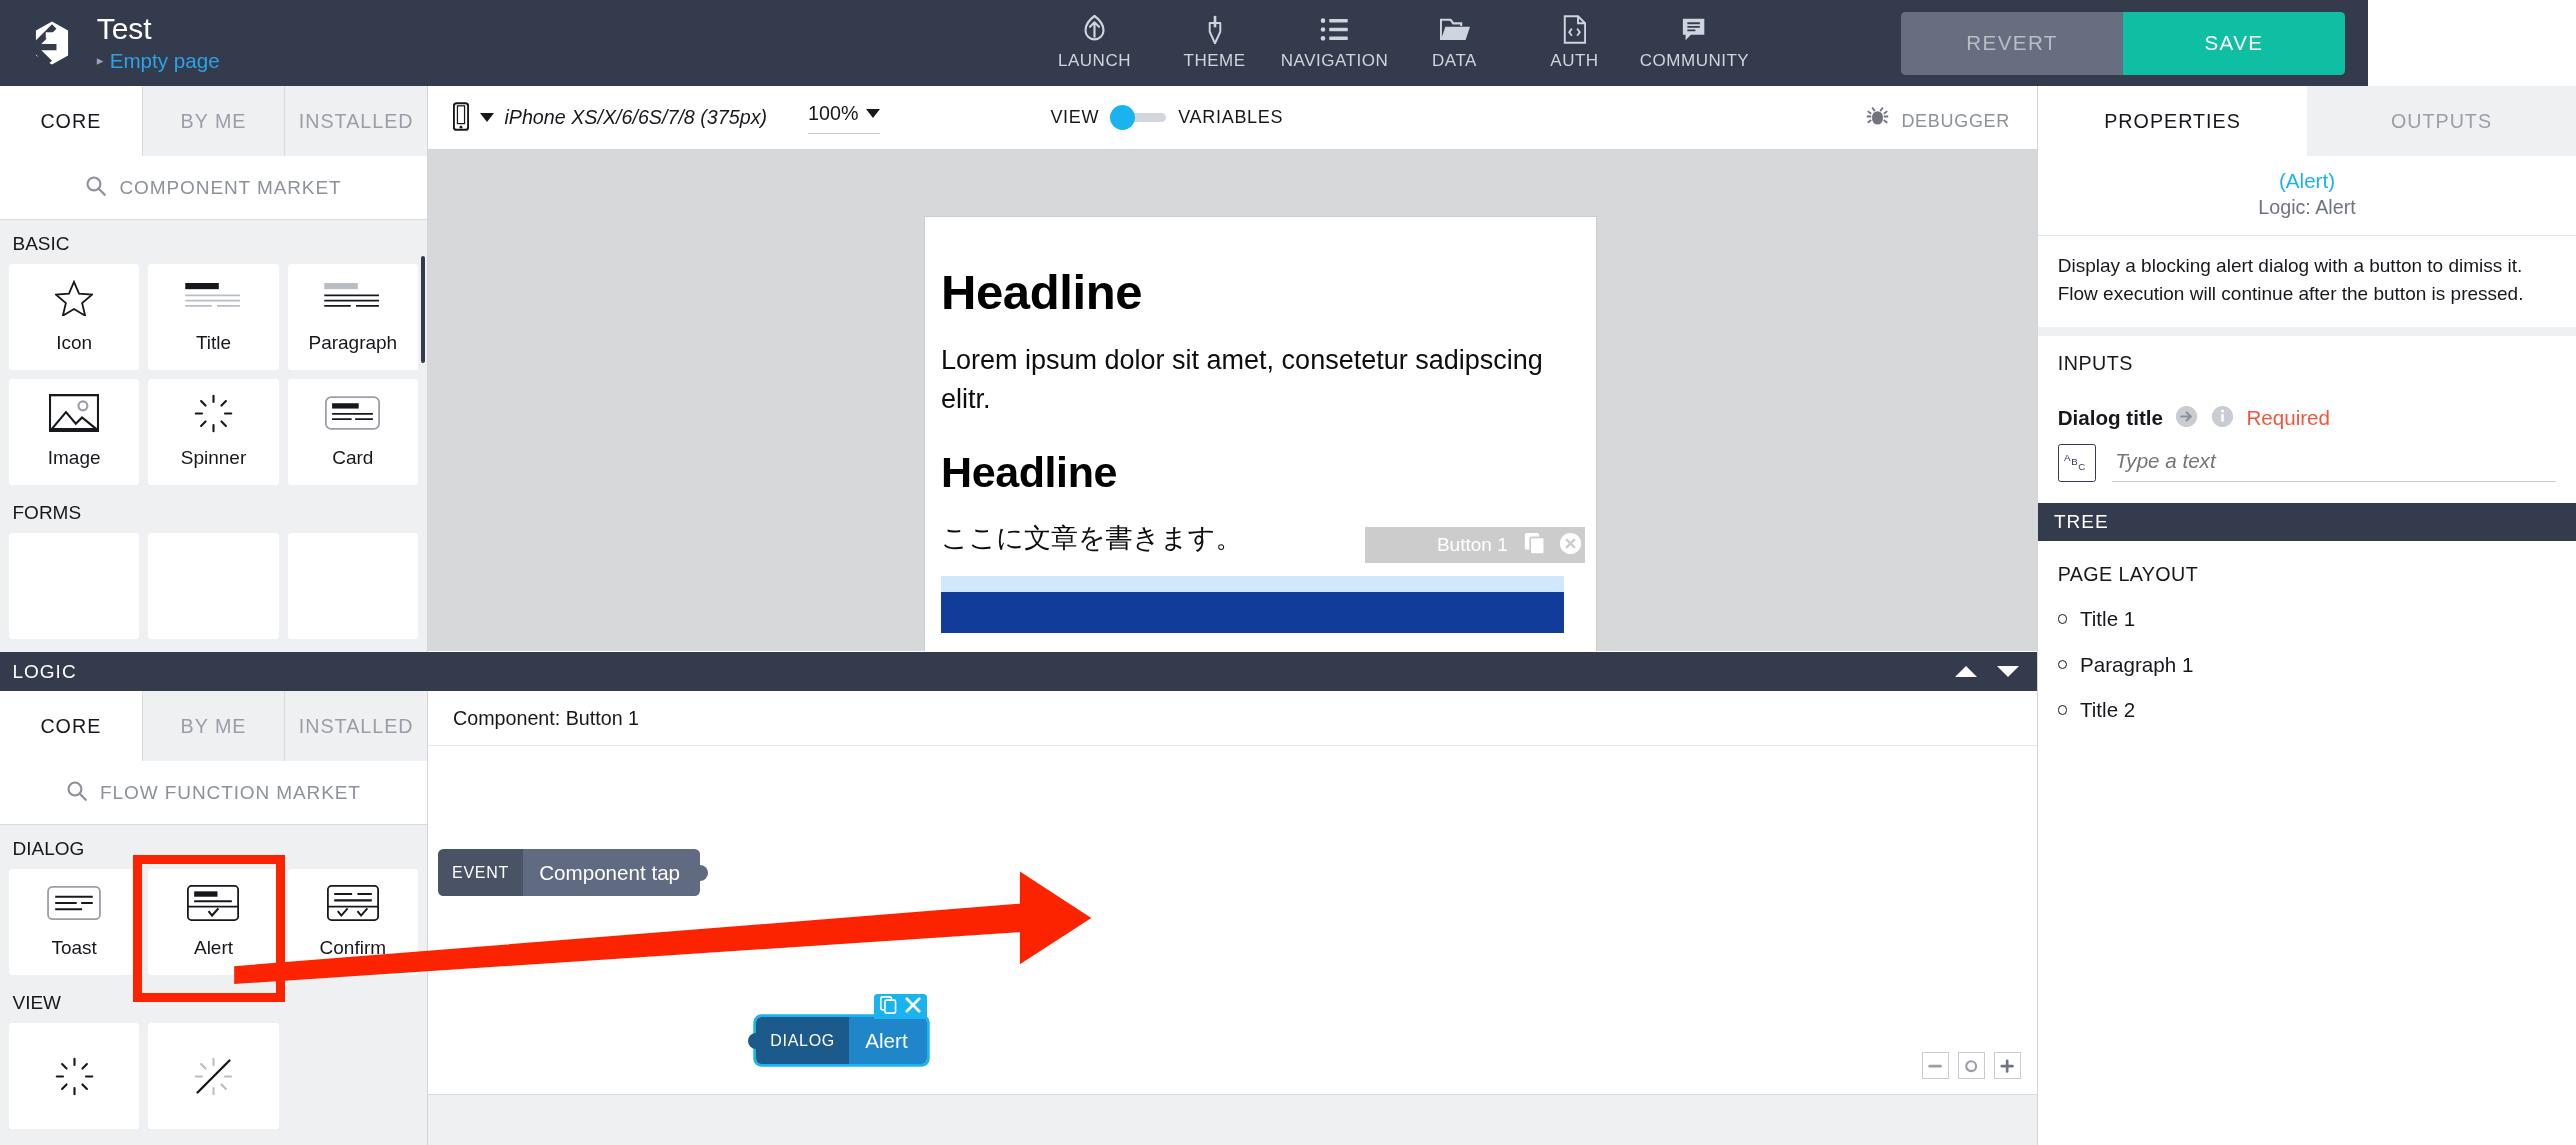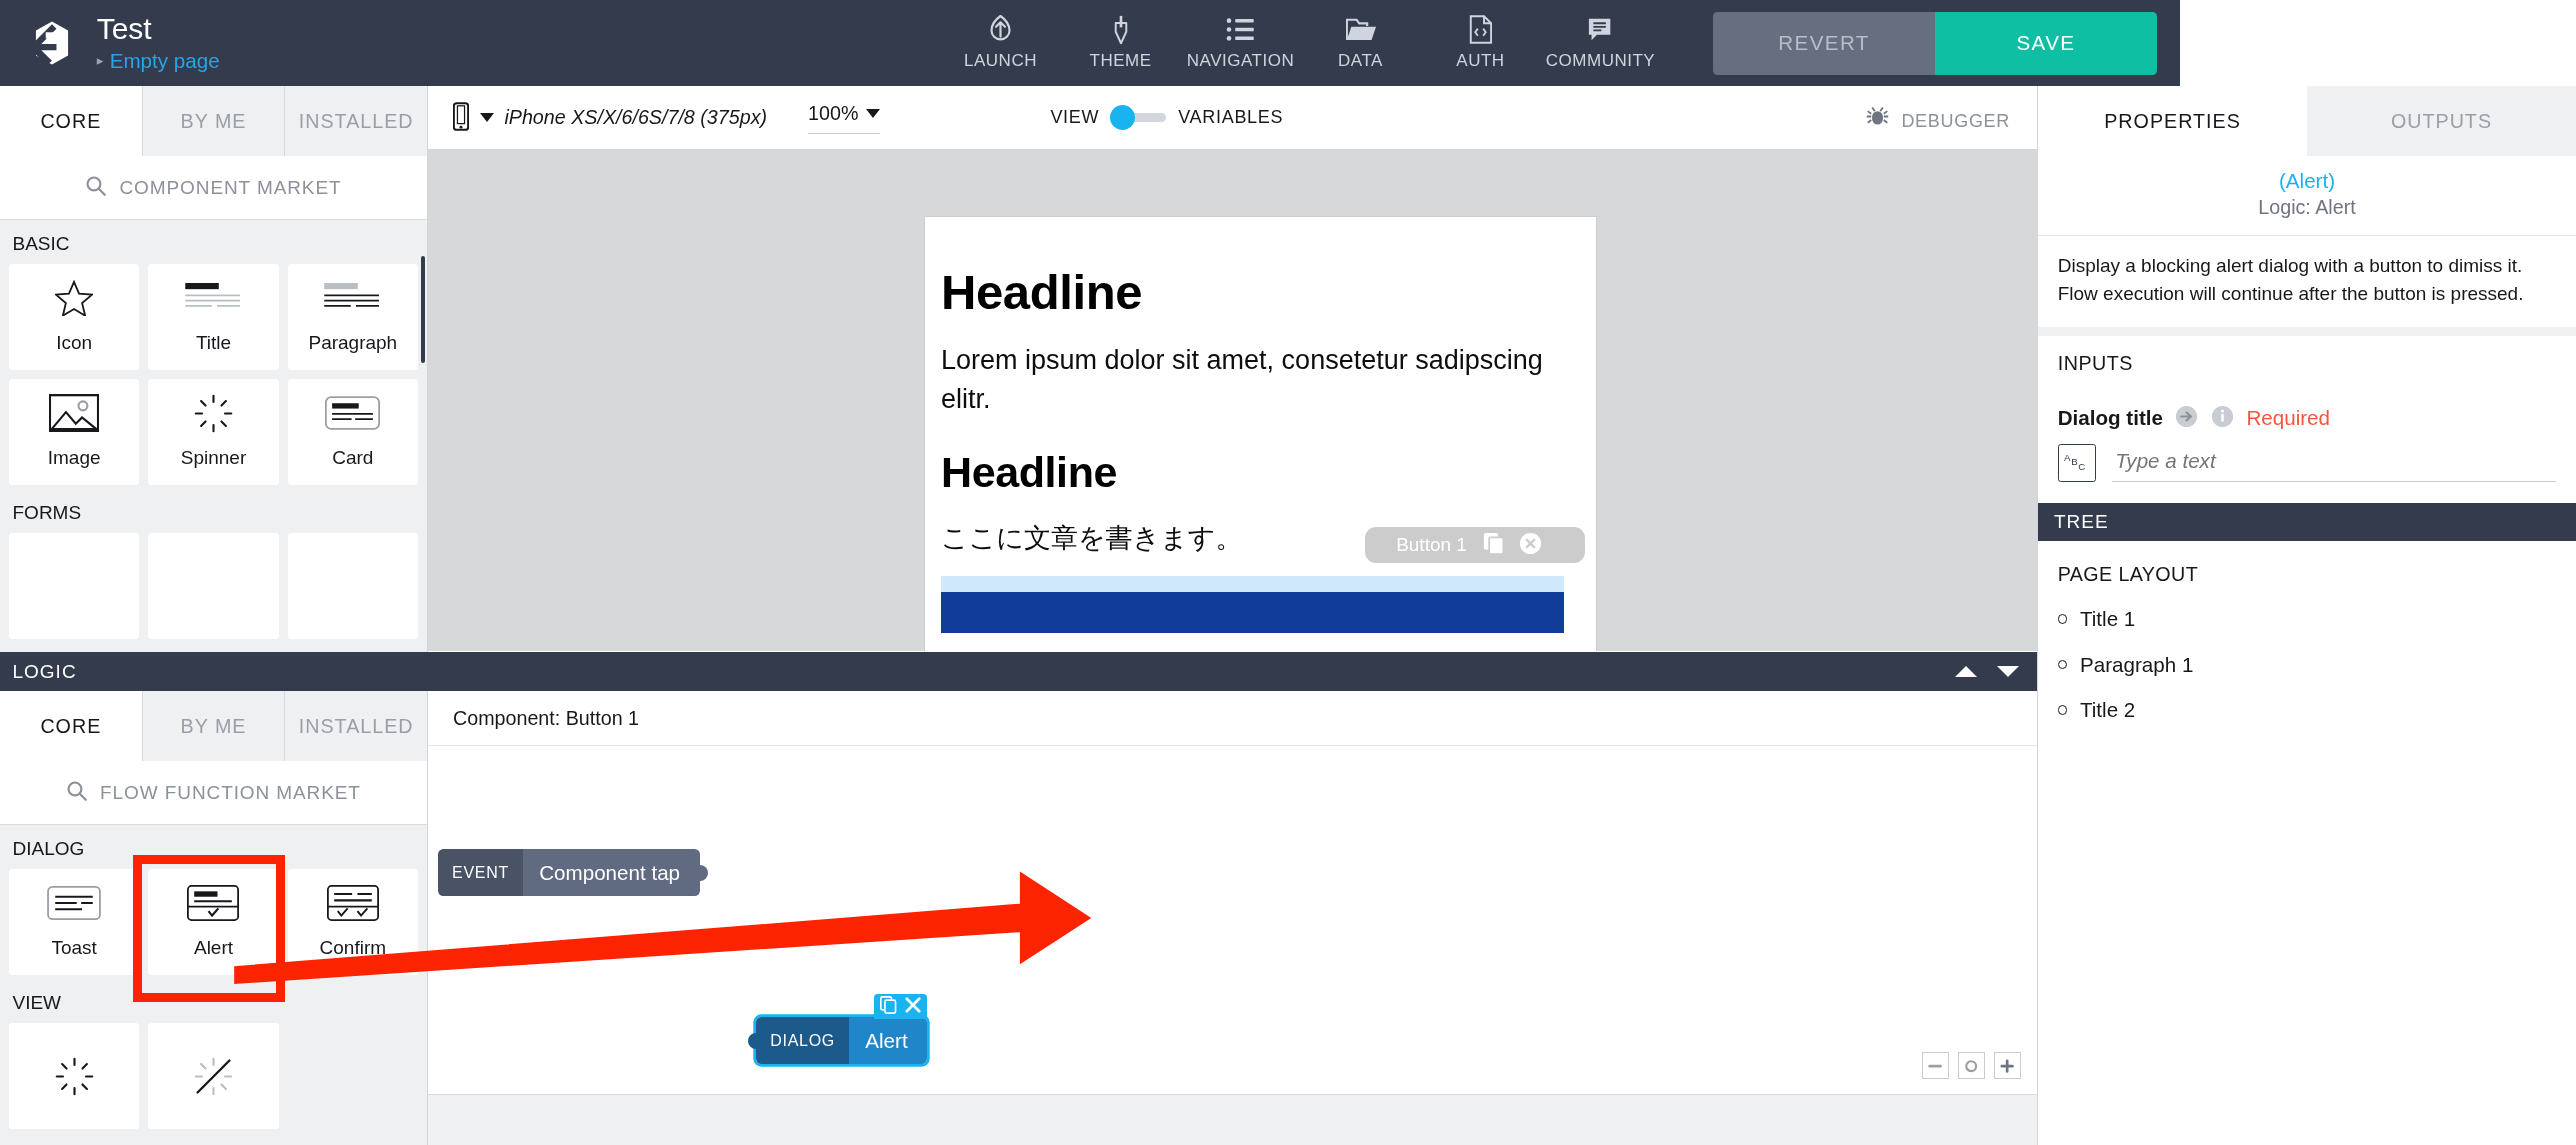--- a/index.html
+++ b/index.html
@@ -6,21 +6,21 @@
   html, body {
     width: 2576px; height: 1146px;
     font-family: "Liberation Sans", sans-serif;
     background: #ffffff;
     overflow: hidden;
   }
   .app { position: relative; width: 2576px; height: 1146px; }
 
   
   .topbar {
-    position: absolute; left: 0; top: 0; width: 2180px; height: 86px;
+    position: absolute; left: 0; top: 0; width: 2368px; height: 86px;
     background: #343b4c; display: flex; align-items: center;
   }
   .brand { display: flex; align-items: center; padding-left: 27px; width: 421px; }
   .logo-mark { width: 50px; height: 50px; flex: none; }
   .brand-text { margin-left: 19.7px; }
   .brand-title { color: #ffffff; font-size: 30px; line-height: 32px; font-weight: 400; }
   .brand-sub { display: flex; align-items: center; margin-top: 3.6px; }
   .brand-caret { color: #9aa3b4; font-size: 13.4px; margin-right: 6.3px; line-height: 1; }
   .brand-page { color: #2aa3e8; font-size: 20.6px; font-weight: 400; }
 
@@ -105,22 +105,22 @@
   }
   .phone-inner { padding: 50px 32px 0 16px; }
   .ph-h1 { font-size: 49px; font-weight: 700; color: #000; line-height: 1.05; letter-spacing: -0.4px; }
   .ph-p { font-size: 27px; color: #0d0d0d; line-height: 1.42; margin-top: 23px; }
   .ph-h2 { font-size: 43px; font-weight: 700; color: #000; margin-top: 30px; letter-spacing: -0.4px; }
   .ph-p2 { font-size: 27px; color: #0d0d0d; margin-top: 23px; }
   .ph-selband { margin-top: 19.7px; height: 16px; background: #cfe8fb; }
   .ph-btn { height: 41px; background: #123c9a; }
   .sel-toolbar {
     position: absolute; right: 10.7px; top: 310px; width: 220px; height: 36px;
-    background: #cccccc; display: flex; align-items: center; justify-content: center;
-    gap: 12.5px; padding-right: 13px; border-radius: 11px;
+    background: #cccccc; display: flex; align-items: center; justify-content: flex-end;
+    gap: 12.5px; padding-right: 3px; border-radius: 0;
   }
   .sel-toolbar .sname { color: #ffffff; font-size: 19px; margin-right: 3.6px; }
 
   
   .logicbar {
     position: absolute; left: 0; top: 652px; width: 2037px; height: 39px;
     background: #343b4c; display: flex; align-items: center;
   }
   .logicbar .ltitle { color: #ffffff; font-size: 19px; letter-spacing: 1px; margin-left: 12.5px; }
   .logicbar .lctrls { margin-left: auto; display: flex; gap: 19.7px; margin-right: 18px; }

